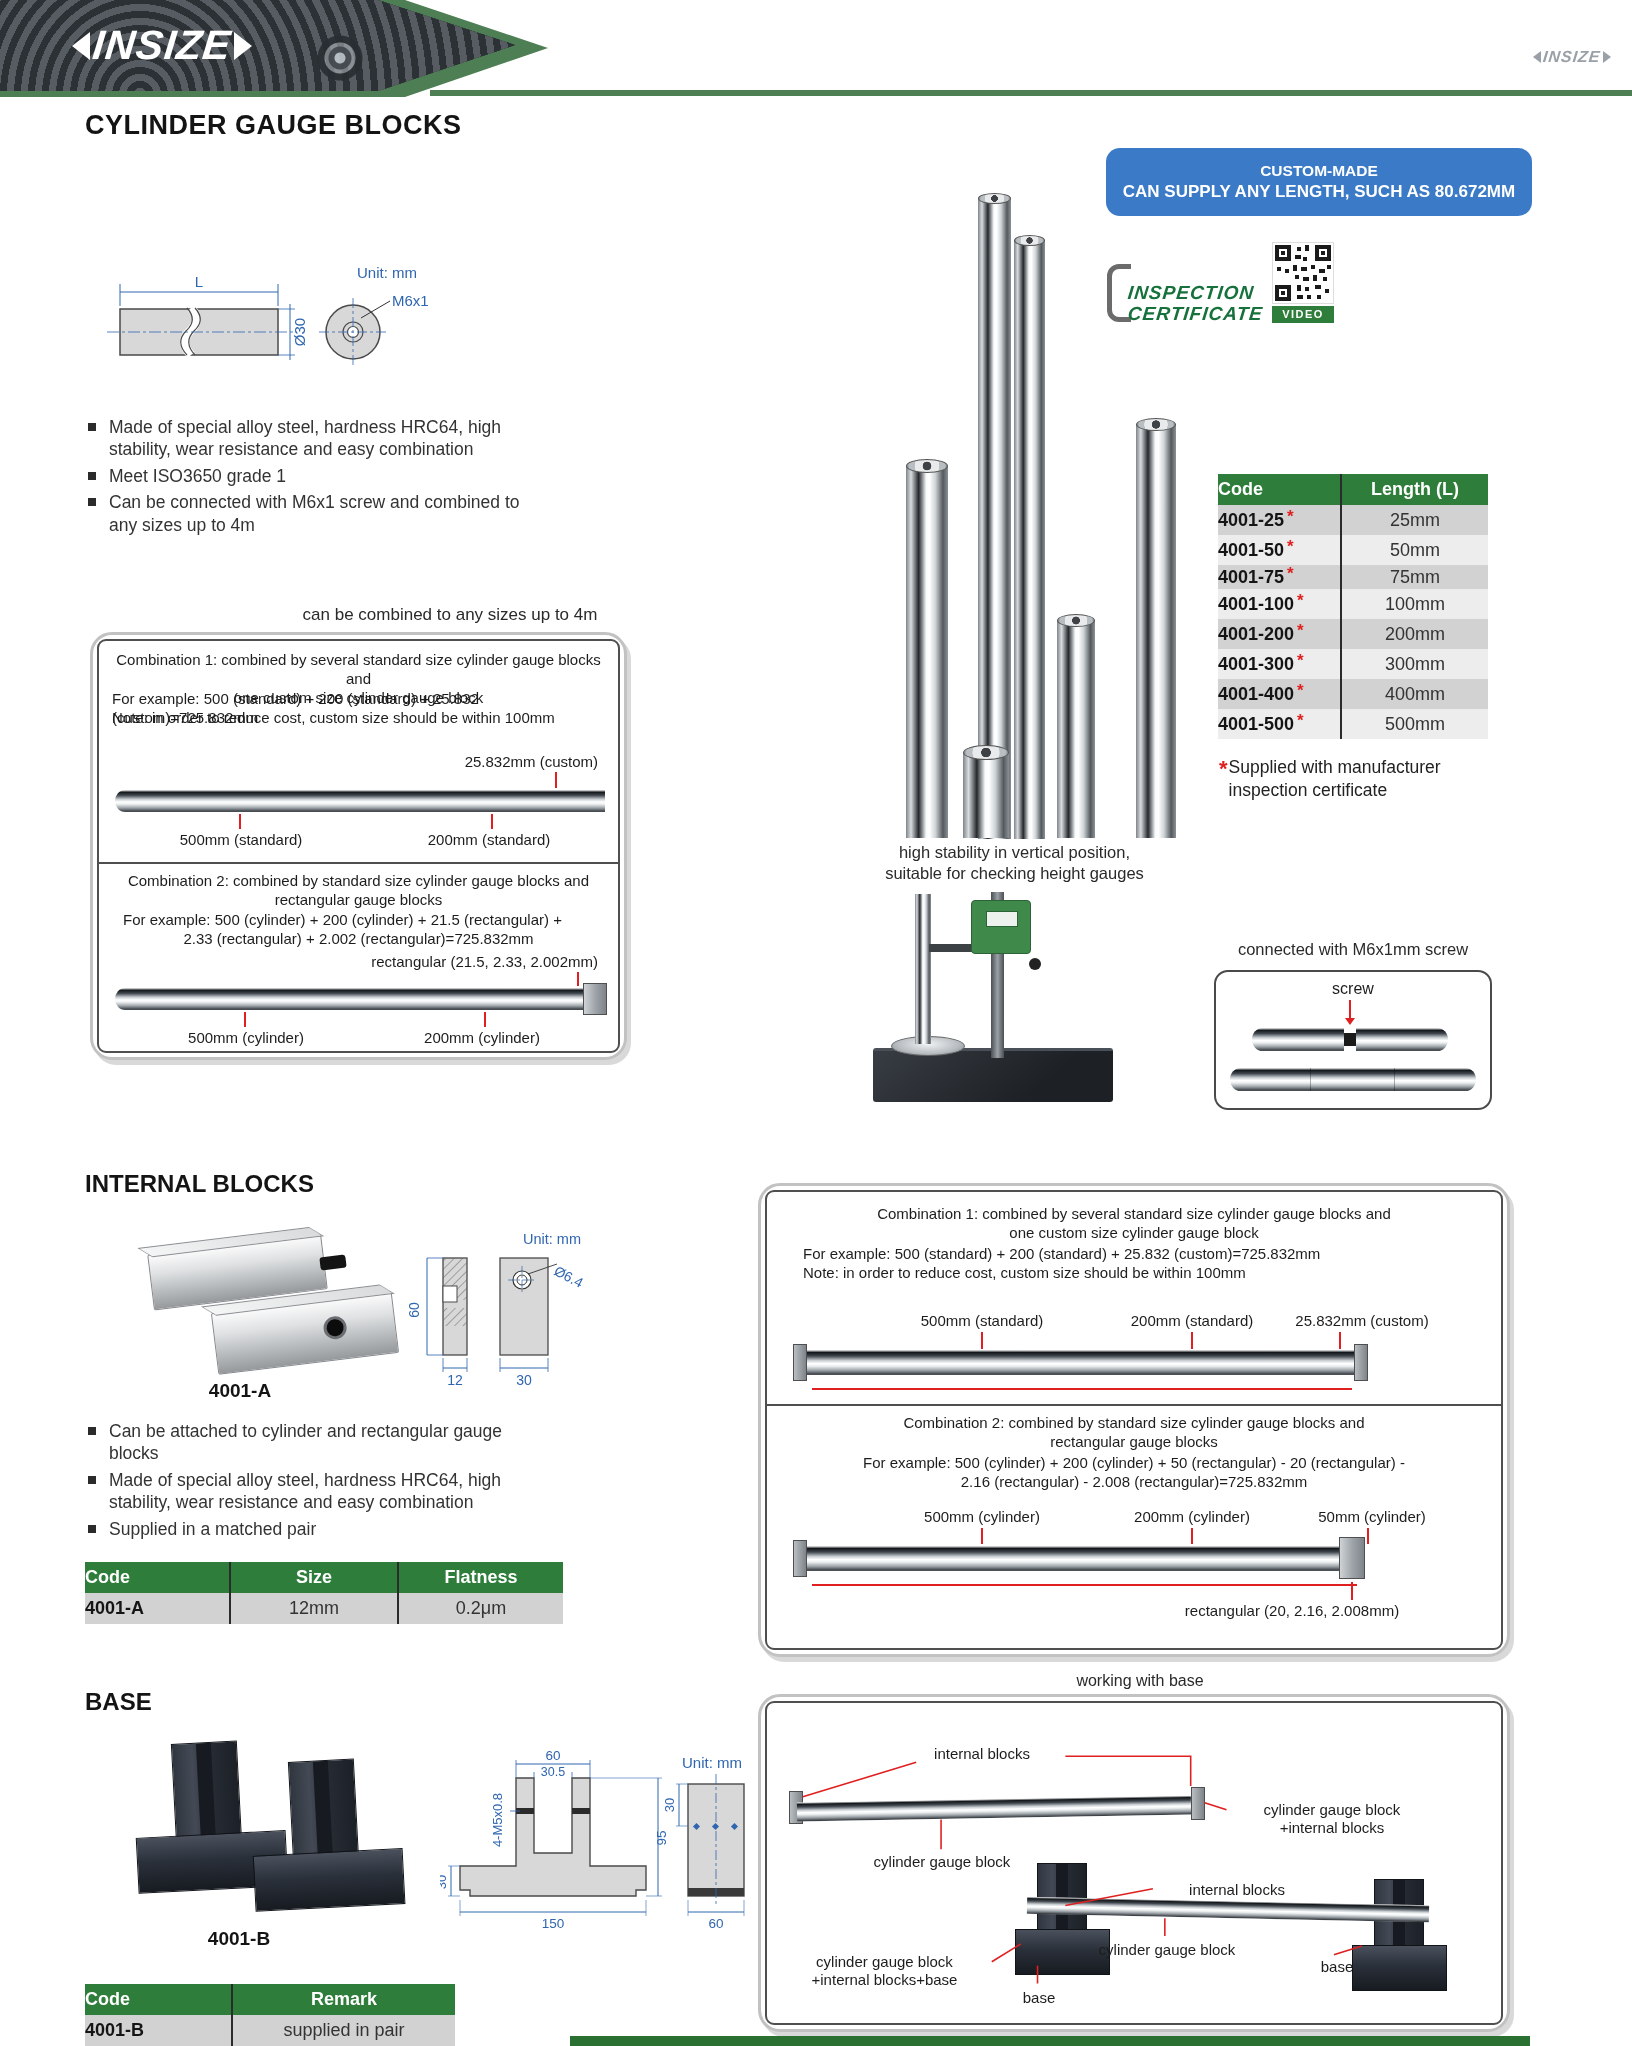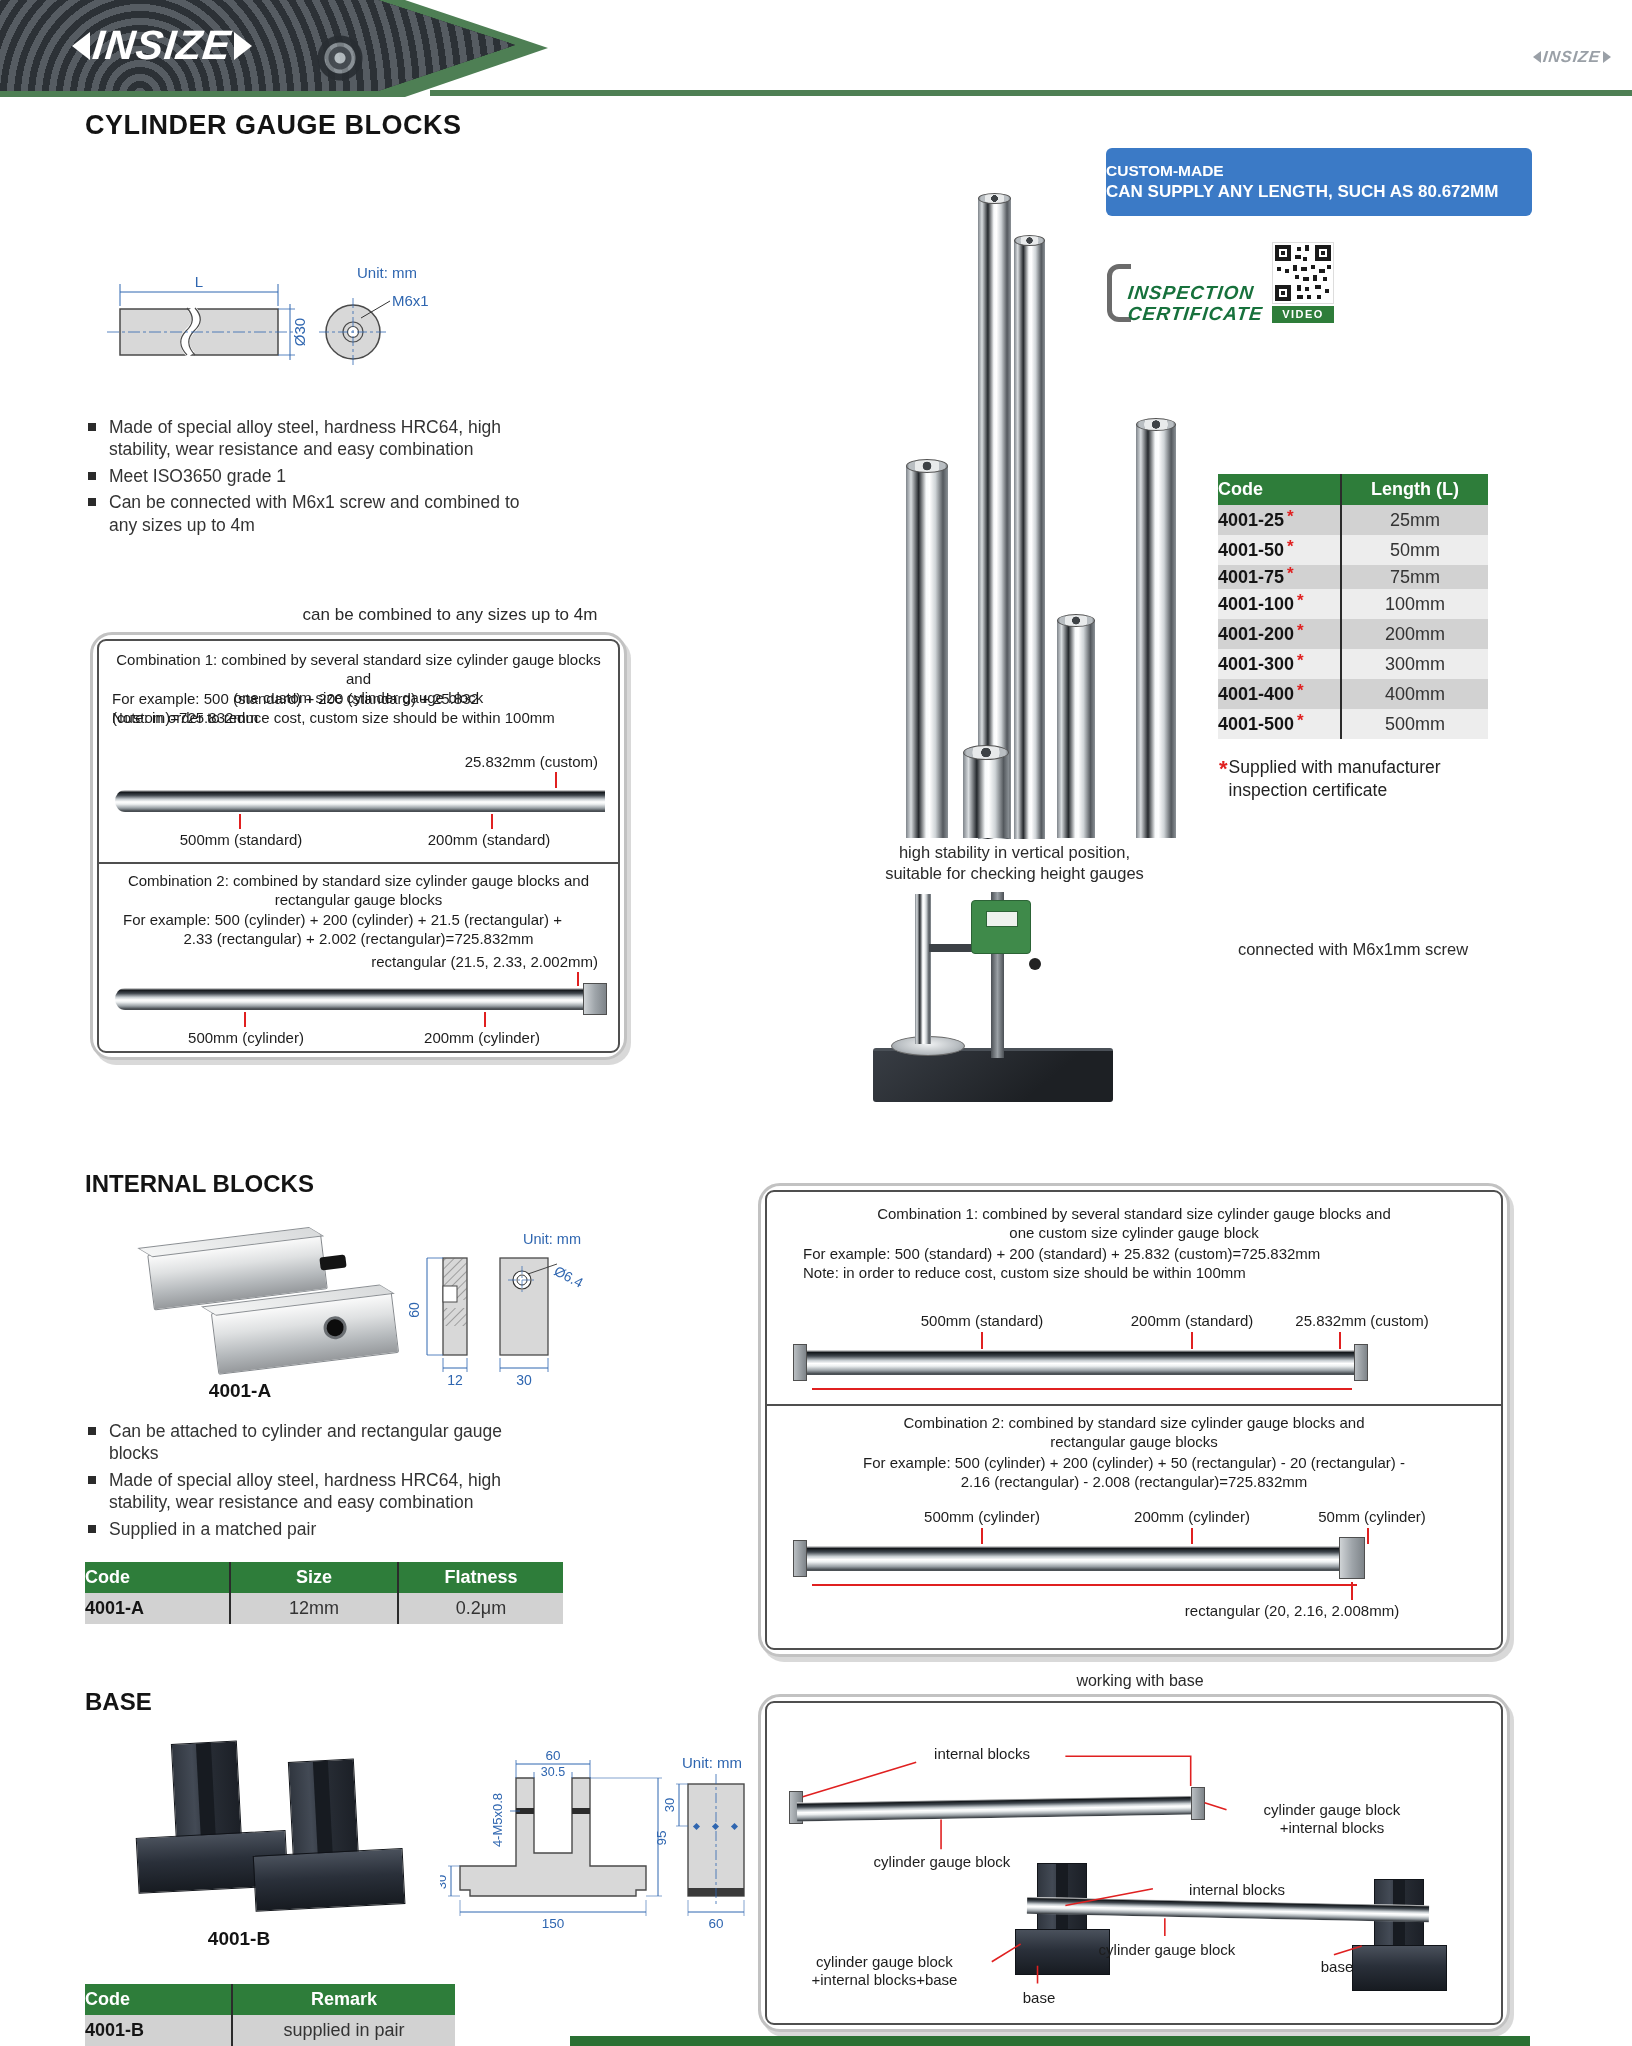--- a/index.html
+++ b/index.html
@@ -59,21 +59,21 @@
       <span class="tri" style="border-top:14px solid transparent;border-bottom:14px solid transparent;border-left:18px solid #fff;"></span>
     </div>
   </div>
   <div class="abs" style="left:1533px;top:48px;display:flex;align-items:center;gap:2px;">
     <span class="tri" style="border-top:6px solid transparent;border-bottom:6px solid transparent;border-right:8px solid #9aa0a7;"></span>
     <span class="logo-txt" style="color:#9aa0a7;font-size:16px;">INSIZE</span>
     <span class="tri" style="border-top:6px solid transparent;border-bottom:6px solid transparent;border-left:8px solid #9aa0a7;"></span>
   </div>
 
   <h1 class="abs" style="left:85px;top:110px;font-size:27px;font-weight:800;color:#141414;letter-spacing:.5px;">CYLINDER GAUGE BLOCKS</h1>
-  <div class="abs" style="left:1106px;top:148px;width:426px;height:68px;background:#3b7ac6;border-radius:6px;display:flex;flex-direction:column;align-items:flex-start;justify-content:center;color:#fff;font-weight:bold;">
+  <div class="abs" style="left:1106px;top:148px;width:426px;height:68px;background:#3b7ac6;border-radius:14px;display:flex;flex-direction:column;align-items:center;justify-content:center;color:#fff;font-weight:bold;">
     <div style="font-size:15.5px;">CUSTOM-MADE</div>
     <div style="font-size:17px;margin-top:2px;">CAN SUPPLY ANY LENGTH, SUCH AS 80.672MM</div>
   </div>
 
   <div class="abs" style="left:1107px;top:264px;width:38px;height:58px;border:5px solid #6b6b6b;border-radius:12px;"></div>
   <div class="abs" style="left:1131px;top:258px;width:26px;height:70px;background:#fff;"></div>
   <div class="abs logo-txt" style="left:1128px;top:282px;color:#17713c;font-size:19px;">INSPECTION</div>
   <div class="abs logo-txt" style="left:1128px;top:303px;color:#17713c;font-size:19px;">CERTIFICATE</div>
   <div class="abs" style="left:1272px;top:242px;width:62px;height:62px;background:#fff;border:1px solid #ddd;">
     <svg width="60" height="60" viewBox="0 0 60 60">
@@ -276,20 +276,32 @@
 
   <div class="abs" style="left:1216px;top:756px;width:320px;display:flex;">
     <span class="star" style="top:0;font-size:22px;margin-right:1px;">*</span>
     <div style="font-size:17.5px;line-height:1.3;color:#222;">
       <div>Supplied with manufacturer</div>
       <div>inspection certificate</div>
     </div>
   </div>
 
   <div class="abs ctr" style="left:1212px;top:940px;width:282px;font-size:16.5px;color:#2a2a2a;">connected with M6x1mm screw</div>
+  <div class="abs" style="left:1214px;top:970px;width:278px;height:140px;border:2px solid #4a4a4a;border-radius:14px;background:#fff;">
+    <div class="abs ctr lbl" style="left:0;top:8px;right:0;font-size:16px;">screw</div>
+    <div class="abs redv" style="left:133px;top:28px;height:18px;"></div>
+    <div class="abs tri" style="left:129px;top:46px;border-left:5px solid transparent;border-right:5px solid transparent;border-top:7px solid #e02020;"></div>
+    <div class="abs rodh rl" style="left:36px;top:56px;width:92px;height:23px;"></div>
+    <div class="abs rodh rr" style="left:140px;top:56px;width:92px;height:23px;"></div>
+    <div class="abs" style="left:128px;top:61px;width:12px;height:13px;background:#1a1a1a;"></div>
+    <div class="abs rodh rl rr" style="left:14px;top:96px;width:246px;height:23px;">
+      <div class="abs" style="left:80px;top:0;width:1px;height:100%;background:rgba(0,0,0,.3);"></div>
+      <div class="abs" style="left:164px;top:0;width:1px;height:100%;background:rgba(0,0,0,.3);"></div>
+    </div>
+  </div>
 
   <h2 class="abs" style="left:85px;top:1170px;font-size:24px;font-weight:800;color:#141414;">INTERNAL BLOCKS</h2>
 
   <div class="iblock" style="left:150px;top:1244px;width:175px;height:56px;transform:rotate(-7deg);"></div>
   <div class="abs" style="left:320px;top:1256px;width:26px;height:13px;background:#141414;border-radius:3px;transform:rotate(-7deg);"></div>
   <div class="iblock" style="left:214px;top:1302px;width:182px;height:62px;transform:rotate(-7deg);">
     <div class="abs" style="left:62%;top:34%;width:17px;height:17px;background:#0c0c0c;border-radius:50%;box-shadow:0 0 0 3px #6a6e72;"></div>
   </div>
   <div class="abs ctr" style="left:175px;top:1380px;width:130px;font-size:19px;font-weight:900;color:#141414;">4001-A</div>
 

